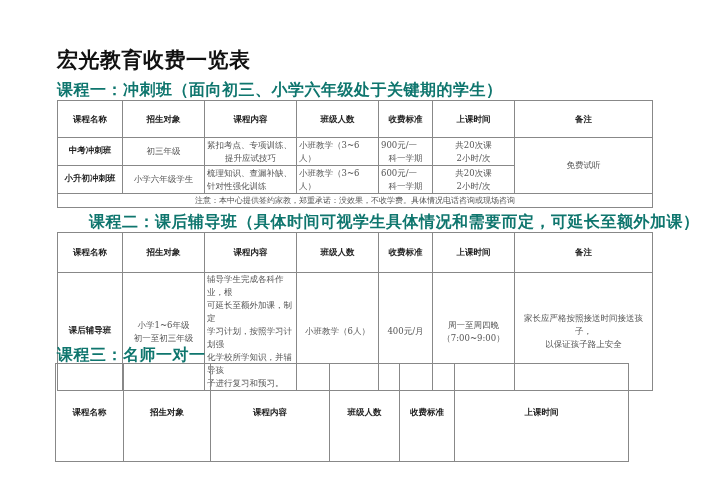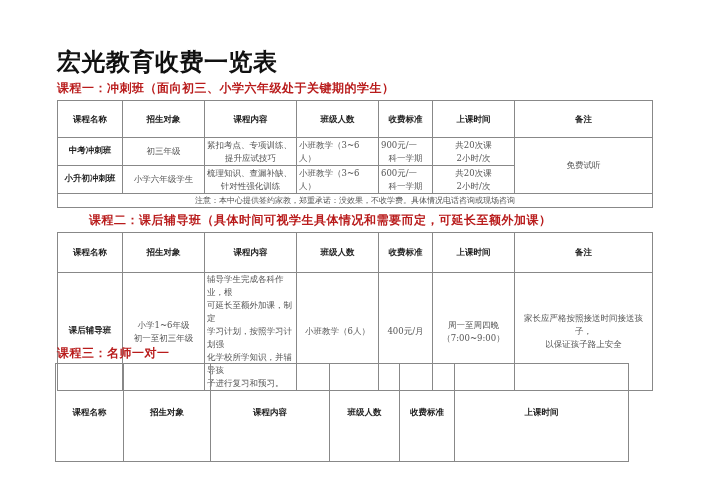--- a/index.html
+++ b/index.html
@@ -1,18 +1,18 @@
 <!DOCTYPE html>
 <html><head>
   <meta charset="utf-8">
   <style>
     html, body { margin:0; padding:0; background:#ffffff; }
     body { width:707px; height:500px; position:relative; overflow:hidden; font-family:"DejaVu Serif", serif; color:#333; }
-    .title { position:absolute; left:57px; top:46px; font-family:"DejaVu Sans", sans-serif; font-weight:bold; font-size:24px; color:#111; letter-spacing:0.5px; }
-    .section { position:absolute; left:57px; font-family:"DejaVu Serif", serif; font-weight:bold; font-size:12px; color:#b91c1c; letter-spacing:0.5px; white-space:nowrap; }
+    .title { position:absolute; left:57px; top:46px; font-family:"DejaVu Sans", sans-serif; font-weight:bold; font-size:21px; color:#111; letter-spacing:0.5px; }
+    .section { position:absolute; left:57px; font-family:"DejaVu Serif", serif; font-weight:bold; font-size:16px; color:#0f766e; letter-spacing:0.5px; white-space:nowrap; }
     table { position:absolute; border-collapse:collapse; table-layout:fixed; }
     td, th { border:1px solid #888; text-align:center; vertical-align:middle; padding:0 2px; font-size:8.5px; line-height:13px; color:#555; overflow:hidden; }
     th { font-family:"DejaVu Sans", sans-serif; font-weight:bold; color:#222; font-size:8.5px; }
     td.name { font-family:Liberation Mono, monospace; font-weight:bold; color:#222; }
     td.left { text-align:left; }
     td.note { color:#555; font-size:8px; line-height:12px; }
     .line { display:block; }
   </style>
 </head>
 <body>
@@ -57,21 +57,21 @@
       <span class="line">共20次课</span>
       <span class="line">2小时/次</span>
     </td>
     <td rowspan="2">免费试听</td>
   </tr>
   <tr style="height:27px;">
     <td class="name">小升初冲刺班</td>
     <td>小学六年级学生</td>
     <td class="left">
       <span class="line">梳理知识、查漏补缺、</span>
-      <span class="line" style="text-align:center">针对性强化训练</span>
+      <span class="line" style="">针对性强化训练</span>
     </td>
     <td class="left" style="vertical-align:top; padding-top:1px;">小班教学（3~6人）</td>
     <td class="left">
       <span class="line">600元/一</span>
       <span class="line" style="text-align:center">科一学期</span>
     </td>
     <td>
       <span class="line">共20次课</span>
       <span class="line">2小时/次</span>
     </td>

